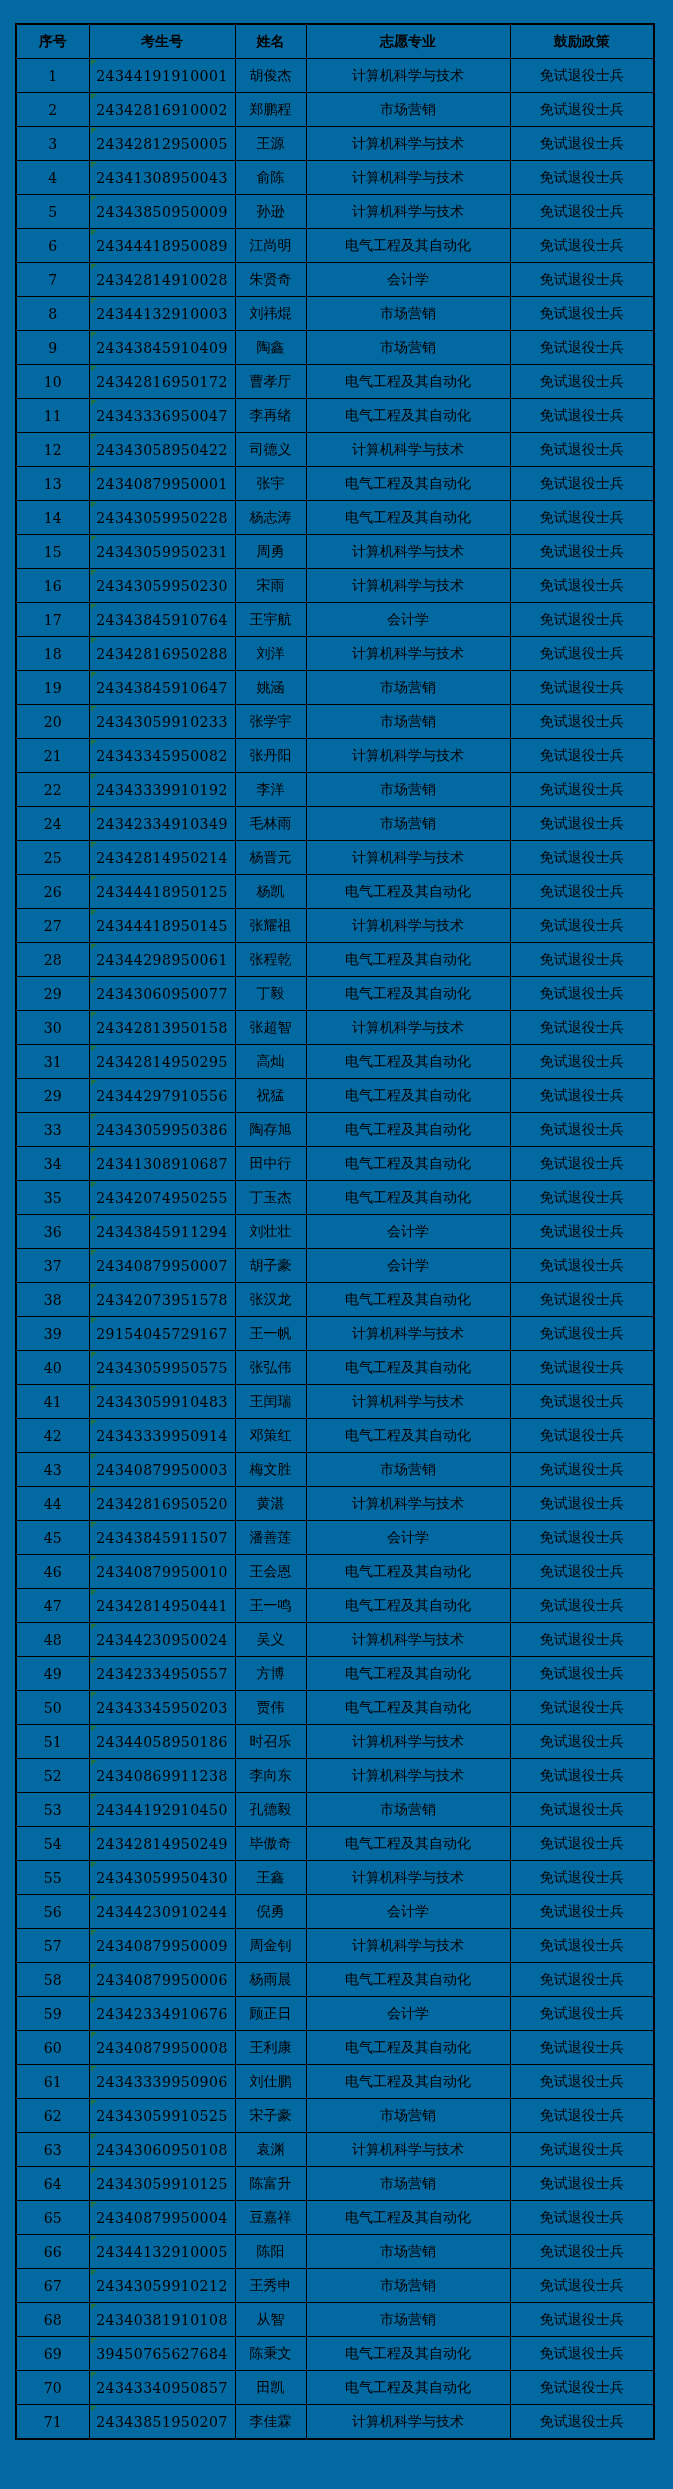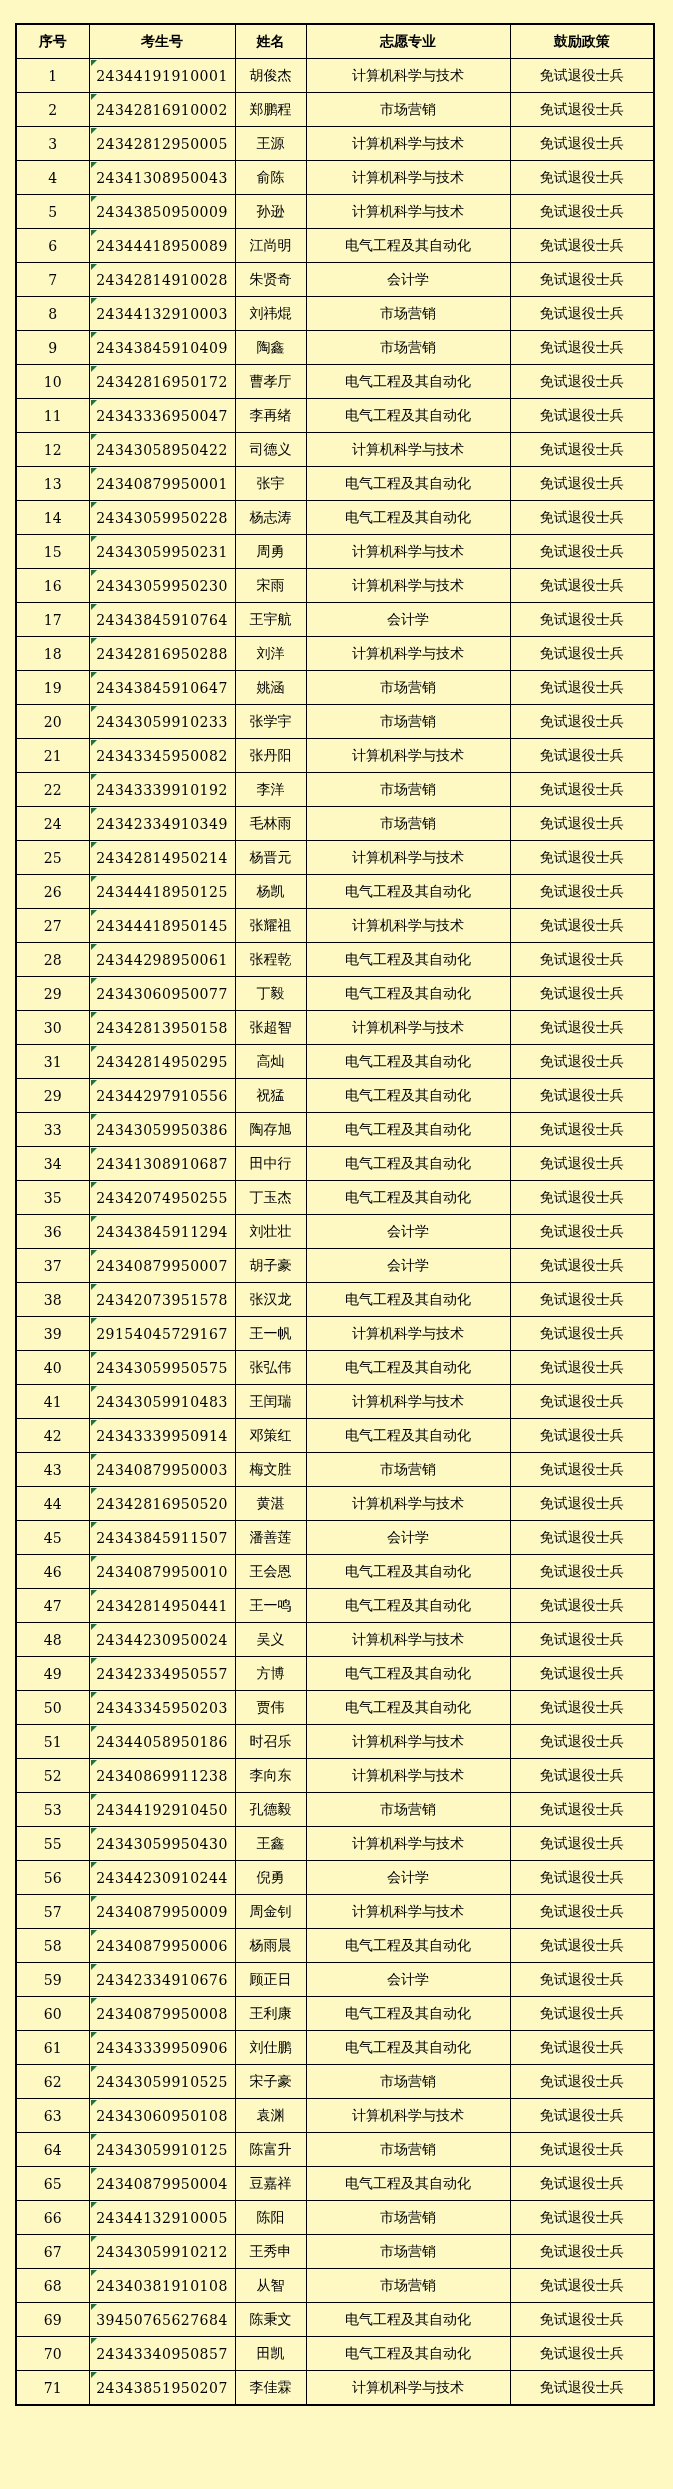--- a/index.html
+++ b/index.html
@@ -5,21 +5,21 @@
   html, body {
     margin: 0;
     padding: 0;
     background: #ffffff;
     font-family: "DejaVu Serif", "Liberation Serif", serif;
   }
   .page {
     position: relative;
     width: 673px;
     height: 2489px;
-    background: #fef9c3;
+    background: #0369a1;
     overflow: hidden;
   }
   table.roster {
     position: absolute;
     left: 15px;
     top: 23px;
     border-collapse: collapse;
     table-layout: fixed;
     width: 638px;
     border: 2px solid #000000;
@@ -432,20 +432,27 @@
           <td>免试退役士兵</td>
         </tr>
         <tr>
           <td>53</td>
           <td class="cell-id"><span class="tri" style="border-top-color: rgb(33, 115, 70);"></span><span>24344192910450</span></td>
           <td>孔德毅</td>
           <td>市场营销</td>
           <td>免试退役士兵</td>
         </tr>
         <tr>
+          <td>54</td>
+          <td class="cell-id"><span class="tri" style="border-top-color: rgb(33, 115, 70);"></span><span>24342814950249</span></td>
+          <td>毕傲奇</td>
+          <td>电气工程及其自动化</td>
+          <td>免试退役士兵</td>
+        </tr>
+        <tr>
           <td>55</td>
           <td class="cell-id"><span class="tri" style="border-top-color: rgb(33, 115, 70);"></span><span>24343059950430</span></td>
           <td>王鑫</td>
           <td>计算机科学与技术</td>
           <td>免试退役士兵</td>
         </tr>
         <tr>
           <td>56</td>
           <td class="cell-id"><span class="tri" style="border-top-color: rgb(33, 115, 70);"></span><span>24344230910244</span></td>
           <td>倪勇</td>

